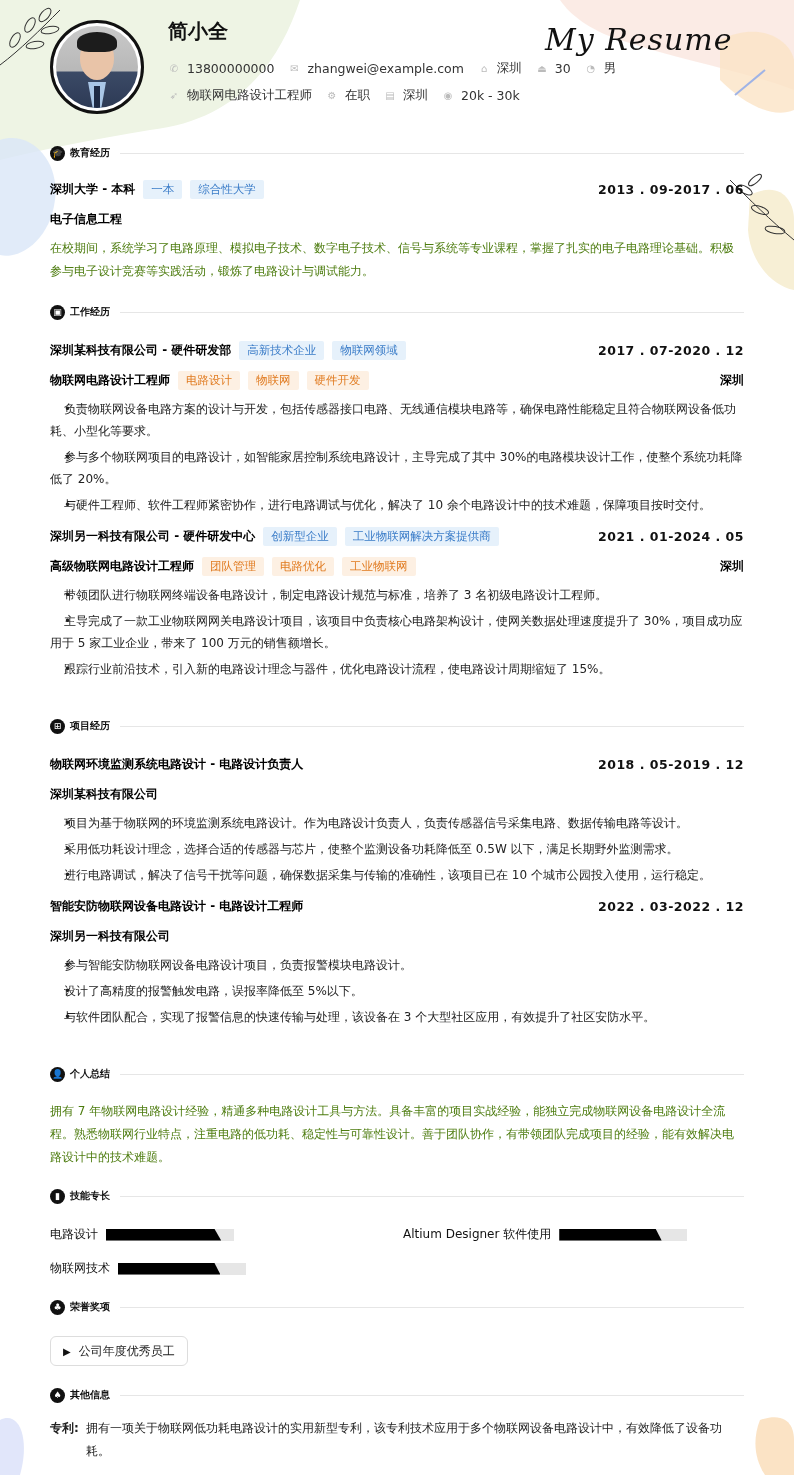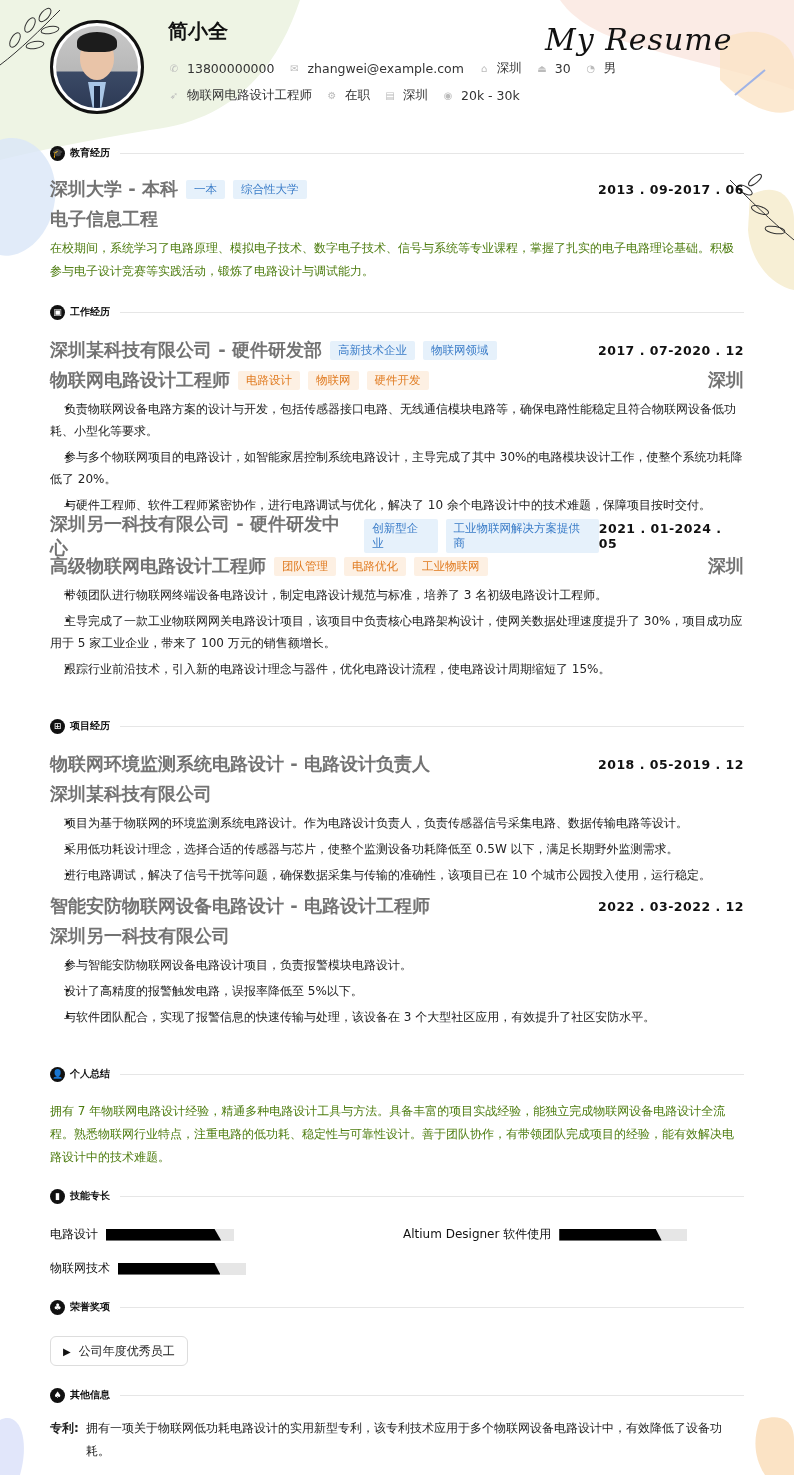--- a/index.html
+++ b/index.html
@@ -28,21 +28,21 @@
 
   
   .section { position: absolute; left: 50px; width: 694px; }
   .sec-head { display: flex; align-items: center; height: 20px; }
   .sec-icon { width: 15px; height: 15px; border-radius: 50%; background: #111; color: #fff; font-size: 9px; display: inline-flex; align-items: center; justify-content: center; margin-right: 5px; }
   .sec-title { font-size: 10px; font-weight: bold; color: #111; margin-right: 10px; }
   .sec-line { flex: 1; height: 1px; background: #e6e6e6; }
 
   .row { display: flex; align-items: center; justify-content: space-between; height: 20px; }
   .row-left { display: flex; align-items: center; }
-  .strong { font-weight: bold; font-size: 18px; color: #737373; }
+  .strong { font-weight: bold; font-size: 12px; color: #000000; }
   .date { font-weight: bold; font-size: 12.5px; color: #111; letter-spacing: 0.5px; }
   .tag { font-size: 11.5px; padding: 2px 8px; margin-left: 8px; border-radius: 2px; }
   .tag.blue { background: #e6f1fb; color: #3a7cc8; }
   .tag.orange { background: #fdf0e3; color: #e07a1f; }
 
   .para { font-size: 12px; line-height: 23px; color: #4d7c0f; }
   .bullets { list-style: none; }
   .bullets li { position: relative; font-size: 12px; line-height: 22px; color: #222; padding-left: 14px; margin-bottom: 4px; text-indent: 0; }
   .bullets li::before { content: "•"; position: absolute; left: 0; top: 0; color: #222; }
   .bullets li.wrap { padding-left: 0; text-indent: 14px; }

